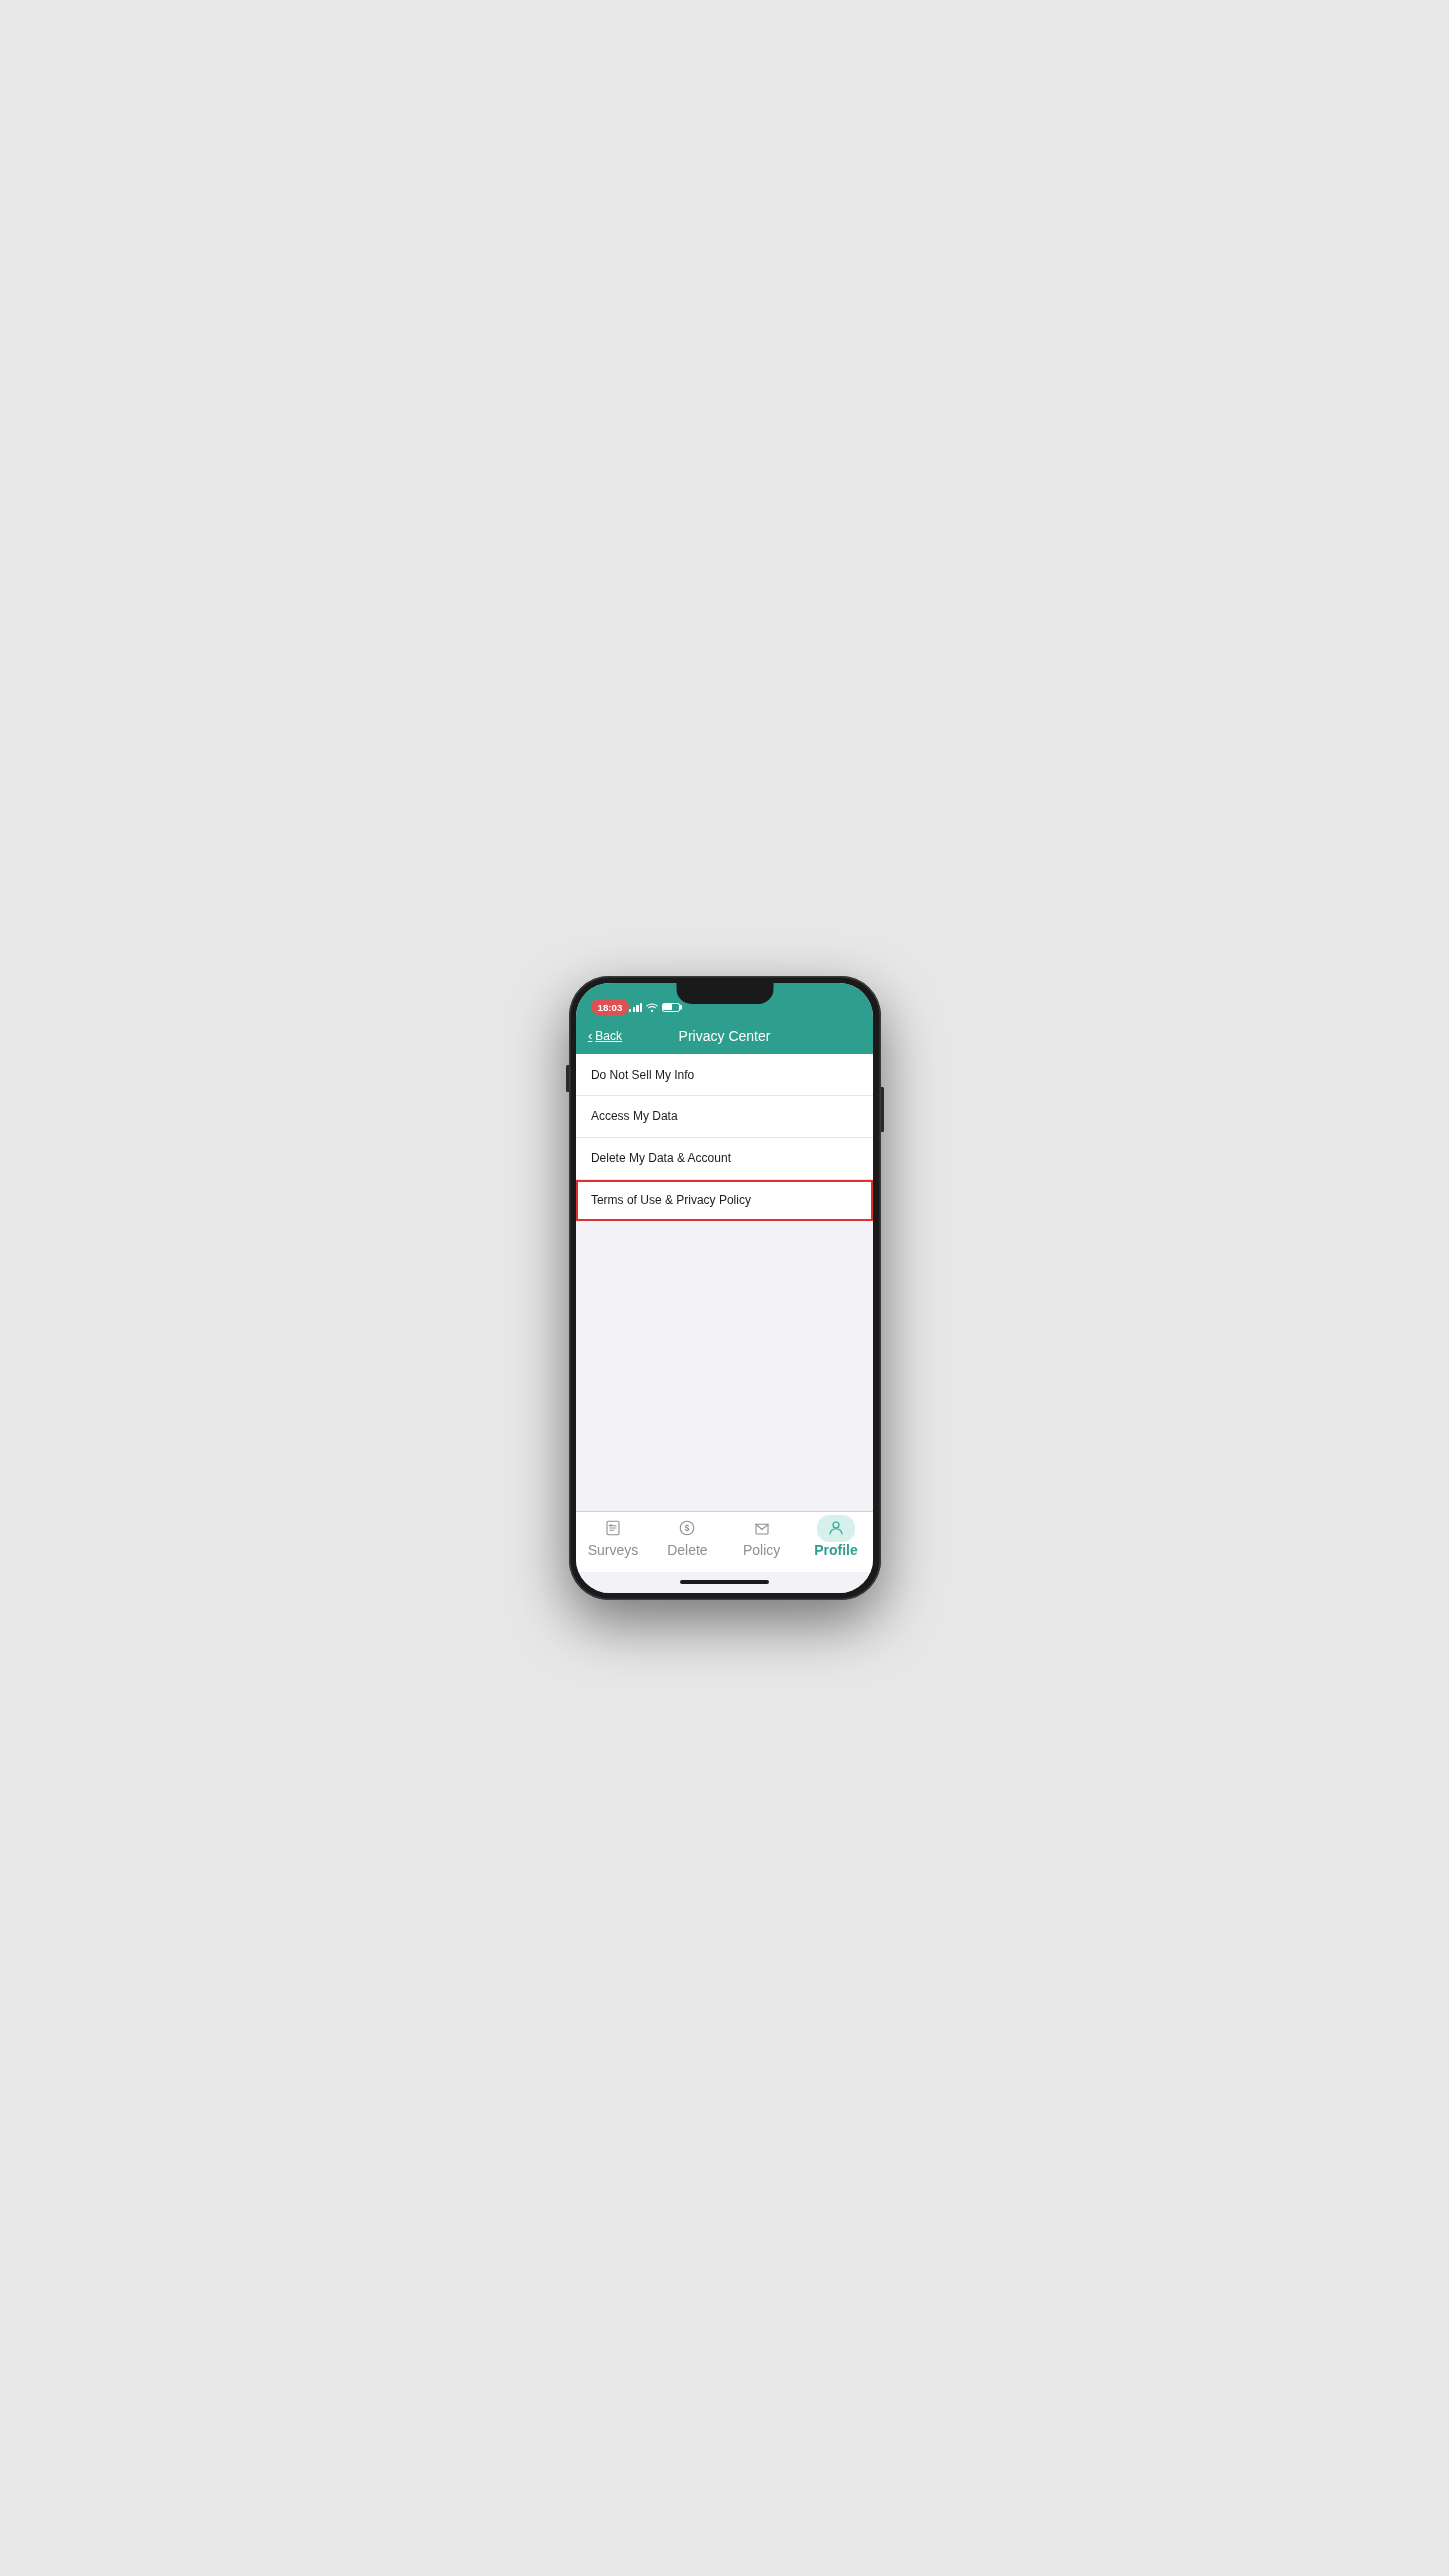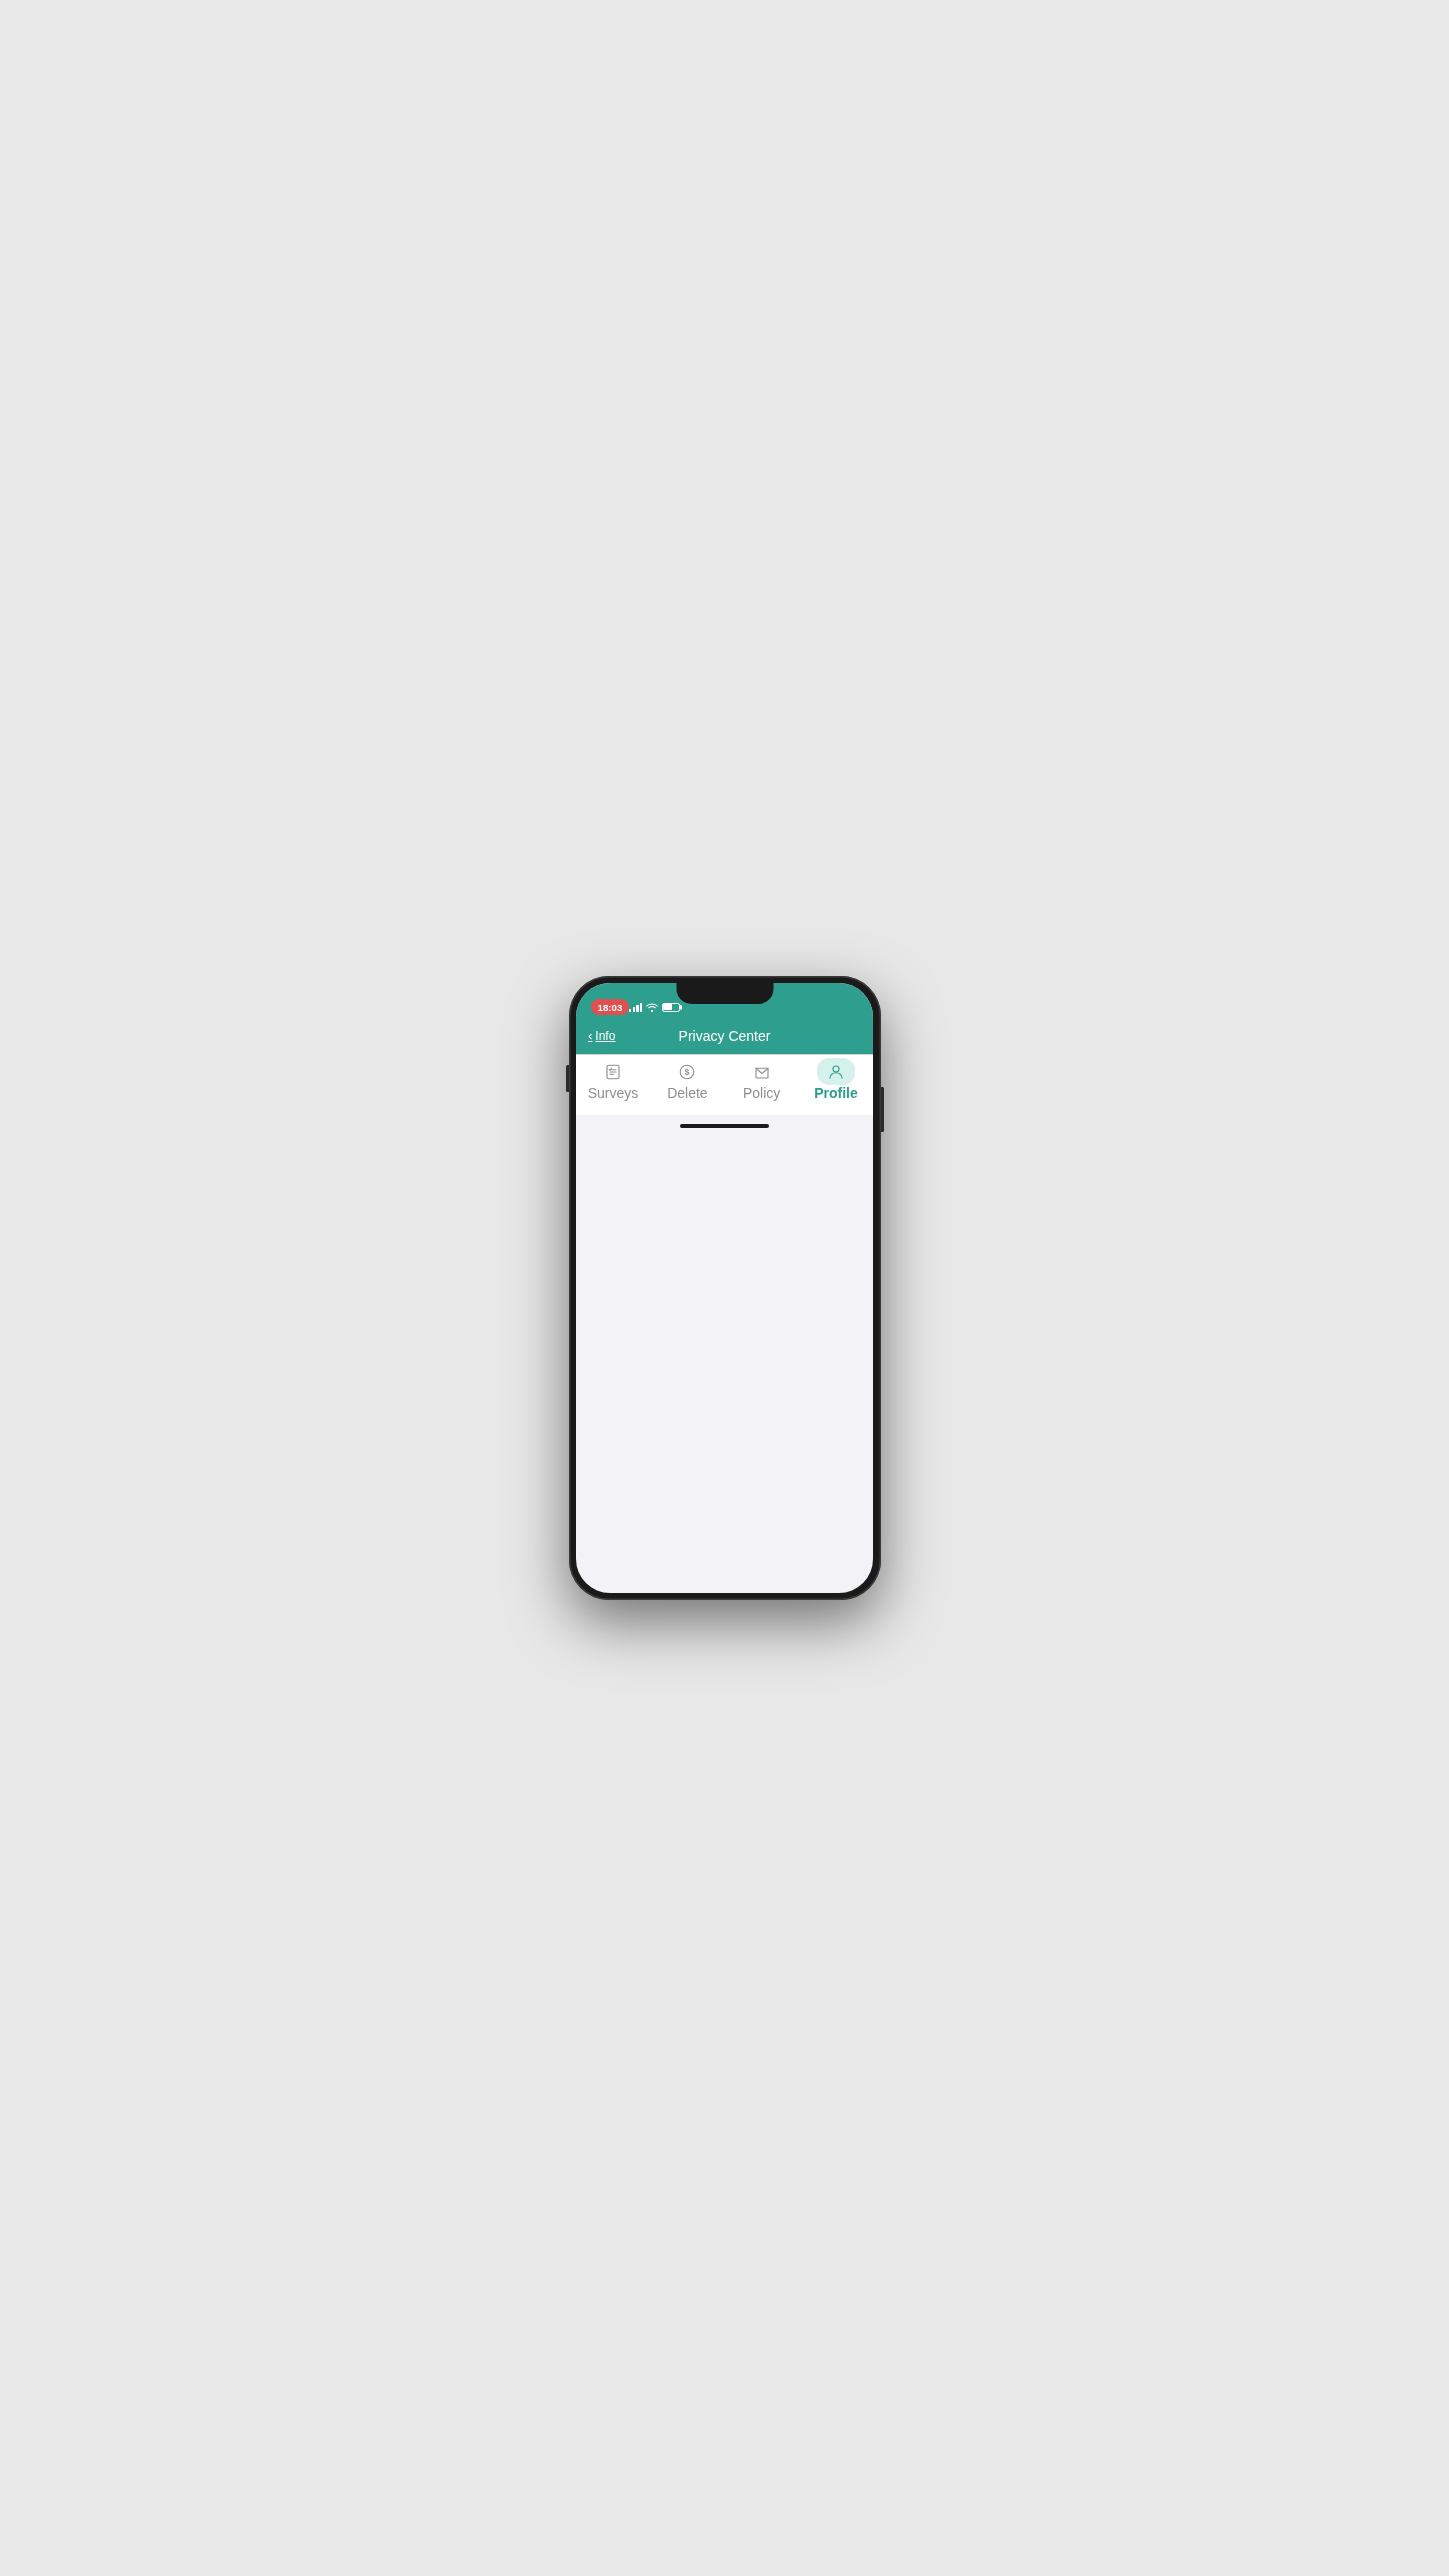--- a/index.html
+++ b/index.html
@@ -313,25 +313,34 @@
         </div>
         <div class="battery-icon">
           <div class="battery-fill"></div>
         </div>
       </div>
     </div>
 
     <div class="nav-header">
       <div class="back-button">
         <span class="back-chevron">‹</span>
-        <span>Info</span>
+        <span>Back</span>
       </div>
       <span class="page-title">Privacy Center</span>
     </div>
 
+    <div class="content">
+      <div class="menu-list">
+        <div class="menu-item">Do Not Sell My Info</div>
+        <div class="menu-item">Access My Data</div>
+        <div class="menu-item">Delete My Data &amp; Account</div>
+        <div class="menu-item selected">Terms of Use &amp; Privacy Policy</div>
+      </div>
+      <div class="gray-area"></div>
+    </div>
 
     <div class="tab-bar">
 
       <div class="tab-item">
         <div class="tab-icon">
           <svg width="18" height="18" viewBox="0 0 24 24" fill="none">
             <rect x="4" y="3" width="16" height="18" rx="2" stroke="#8e8e93" stroke-width="1.5" fill="none"></rect>
             <path d="M8 9h8M8 12h8M8 15h5" stroke="#8e8e93" stroke-width="1.5" stroke-linecap="round"></path>
             <path d="M7 8.5l1 1 2-2" stroke="#8e8e93" stroke-width="1.5" stroke-linecap="round" stroke-linejoin="round"></path>
           </svg>

